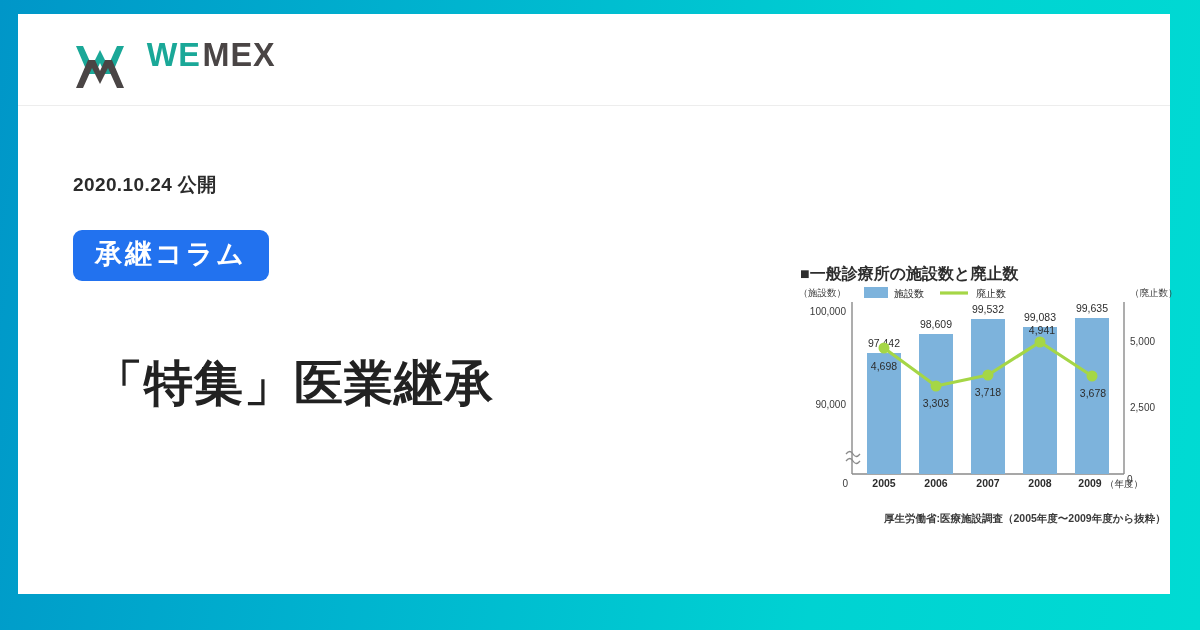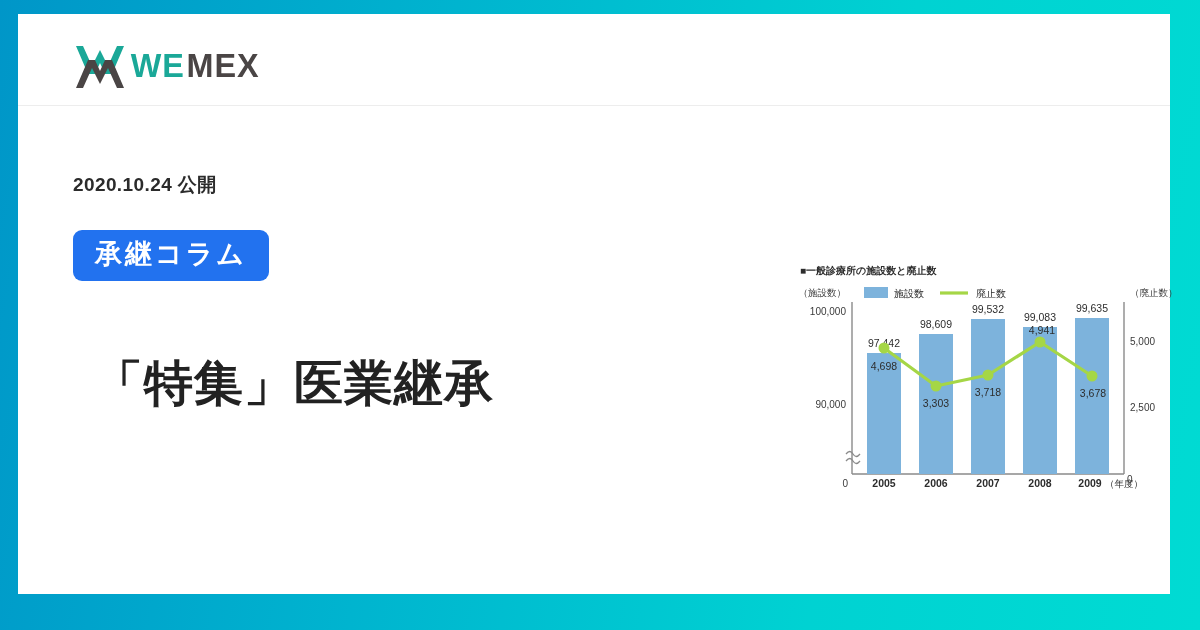--- a/index.html
+++ b/index.html
@@ -36,21 +36,22 @@
     position: absolute;
     left: 0; top: 0; right: 0;
     height: 91px;
     border-bottom: 1px solid #ededed;
   }
   .logo {
     position: absolute;
     left: 53px;
     top: 24px;
     display: flex;
-    align-items: center;
+    align-items: flex-start;
+    gap: 16px;
   }
   .logo-mark { width: 58px; height: 58px; display: block; }
   .logo-word { display: block; height: 36px; }
 
   
   .body-area {
     position: absolute;
     left: 0; top: 92px; right: 0; bottom: 0;
   }
 
@@ -98,21 +99,21 @@
     left: 762px;
     top: 158px;
     width: 400px;
     height: 265px;
     color: #333;
   }
   .chart-title {
     position: absolute;
     left: 20px;
     top: 0px;
-    font-size: 10px;
+    font-size: 16px;
     font-weight: bold;
     color: #2d2d2d;
     white-space: nowrap;
   }
   .chart-canvas {
     position: absolute;
     left: 0; top: 20px;
     width: 400px; height: 225px;
   }
   .chart-source {
@@ -210,17 +211,18 @@
           <text x="313" y="113" font-size="10.5" fill="#2d2d2d" text-anchor="middle">3,678</text>
 
           <text x="104" y="203" font-size="10.5" font-weight="bold" fill="#2d2d2d" text-anchor="middle">2005</text>
           <text x="156" y="203" font-size="10.5" font-weight="bold" fill="#2d2d2d" text-anchor="middle">2006</text>
           <text x="208" y="203" font-size="10.5" font-weight="bold" fill="#2d2d2d" text-anchor="middle">2007</text>
           <text x="260" y="203" font-size="10.5" font-weight="bold" fill="#2d2d2d" text-anchor="middle">2008</text>
           <text x="310" y="203" font-size="10.5" font-weight="bold" fill="#2d2d2d" text-anchor="middle">2009</text>
           <text x="325" y="203" font-size="9.5" fill="#2d2d2d" text-anchor="start">（年度）</text>
         </svg>
 
+        <div class="chart-source">厚生労働省:医療施設調査（2005年度〜2009年度から抜粋）</div>
       </div>
 
     </div>
   </div>
 </div>
 
 </body></html>

